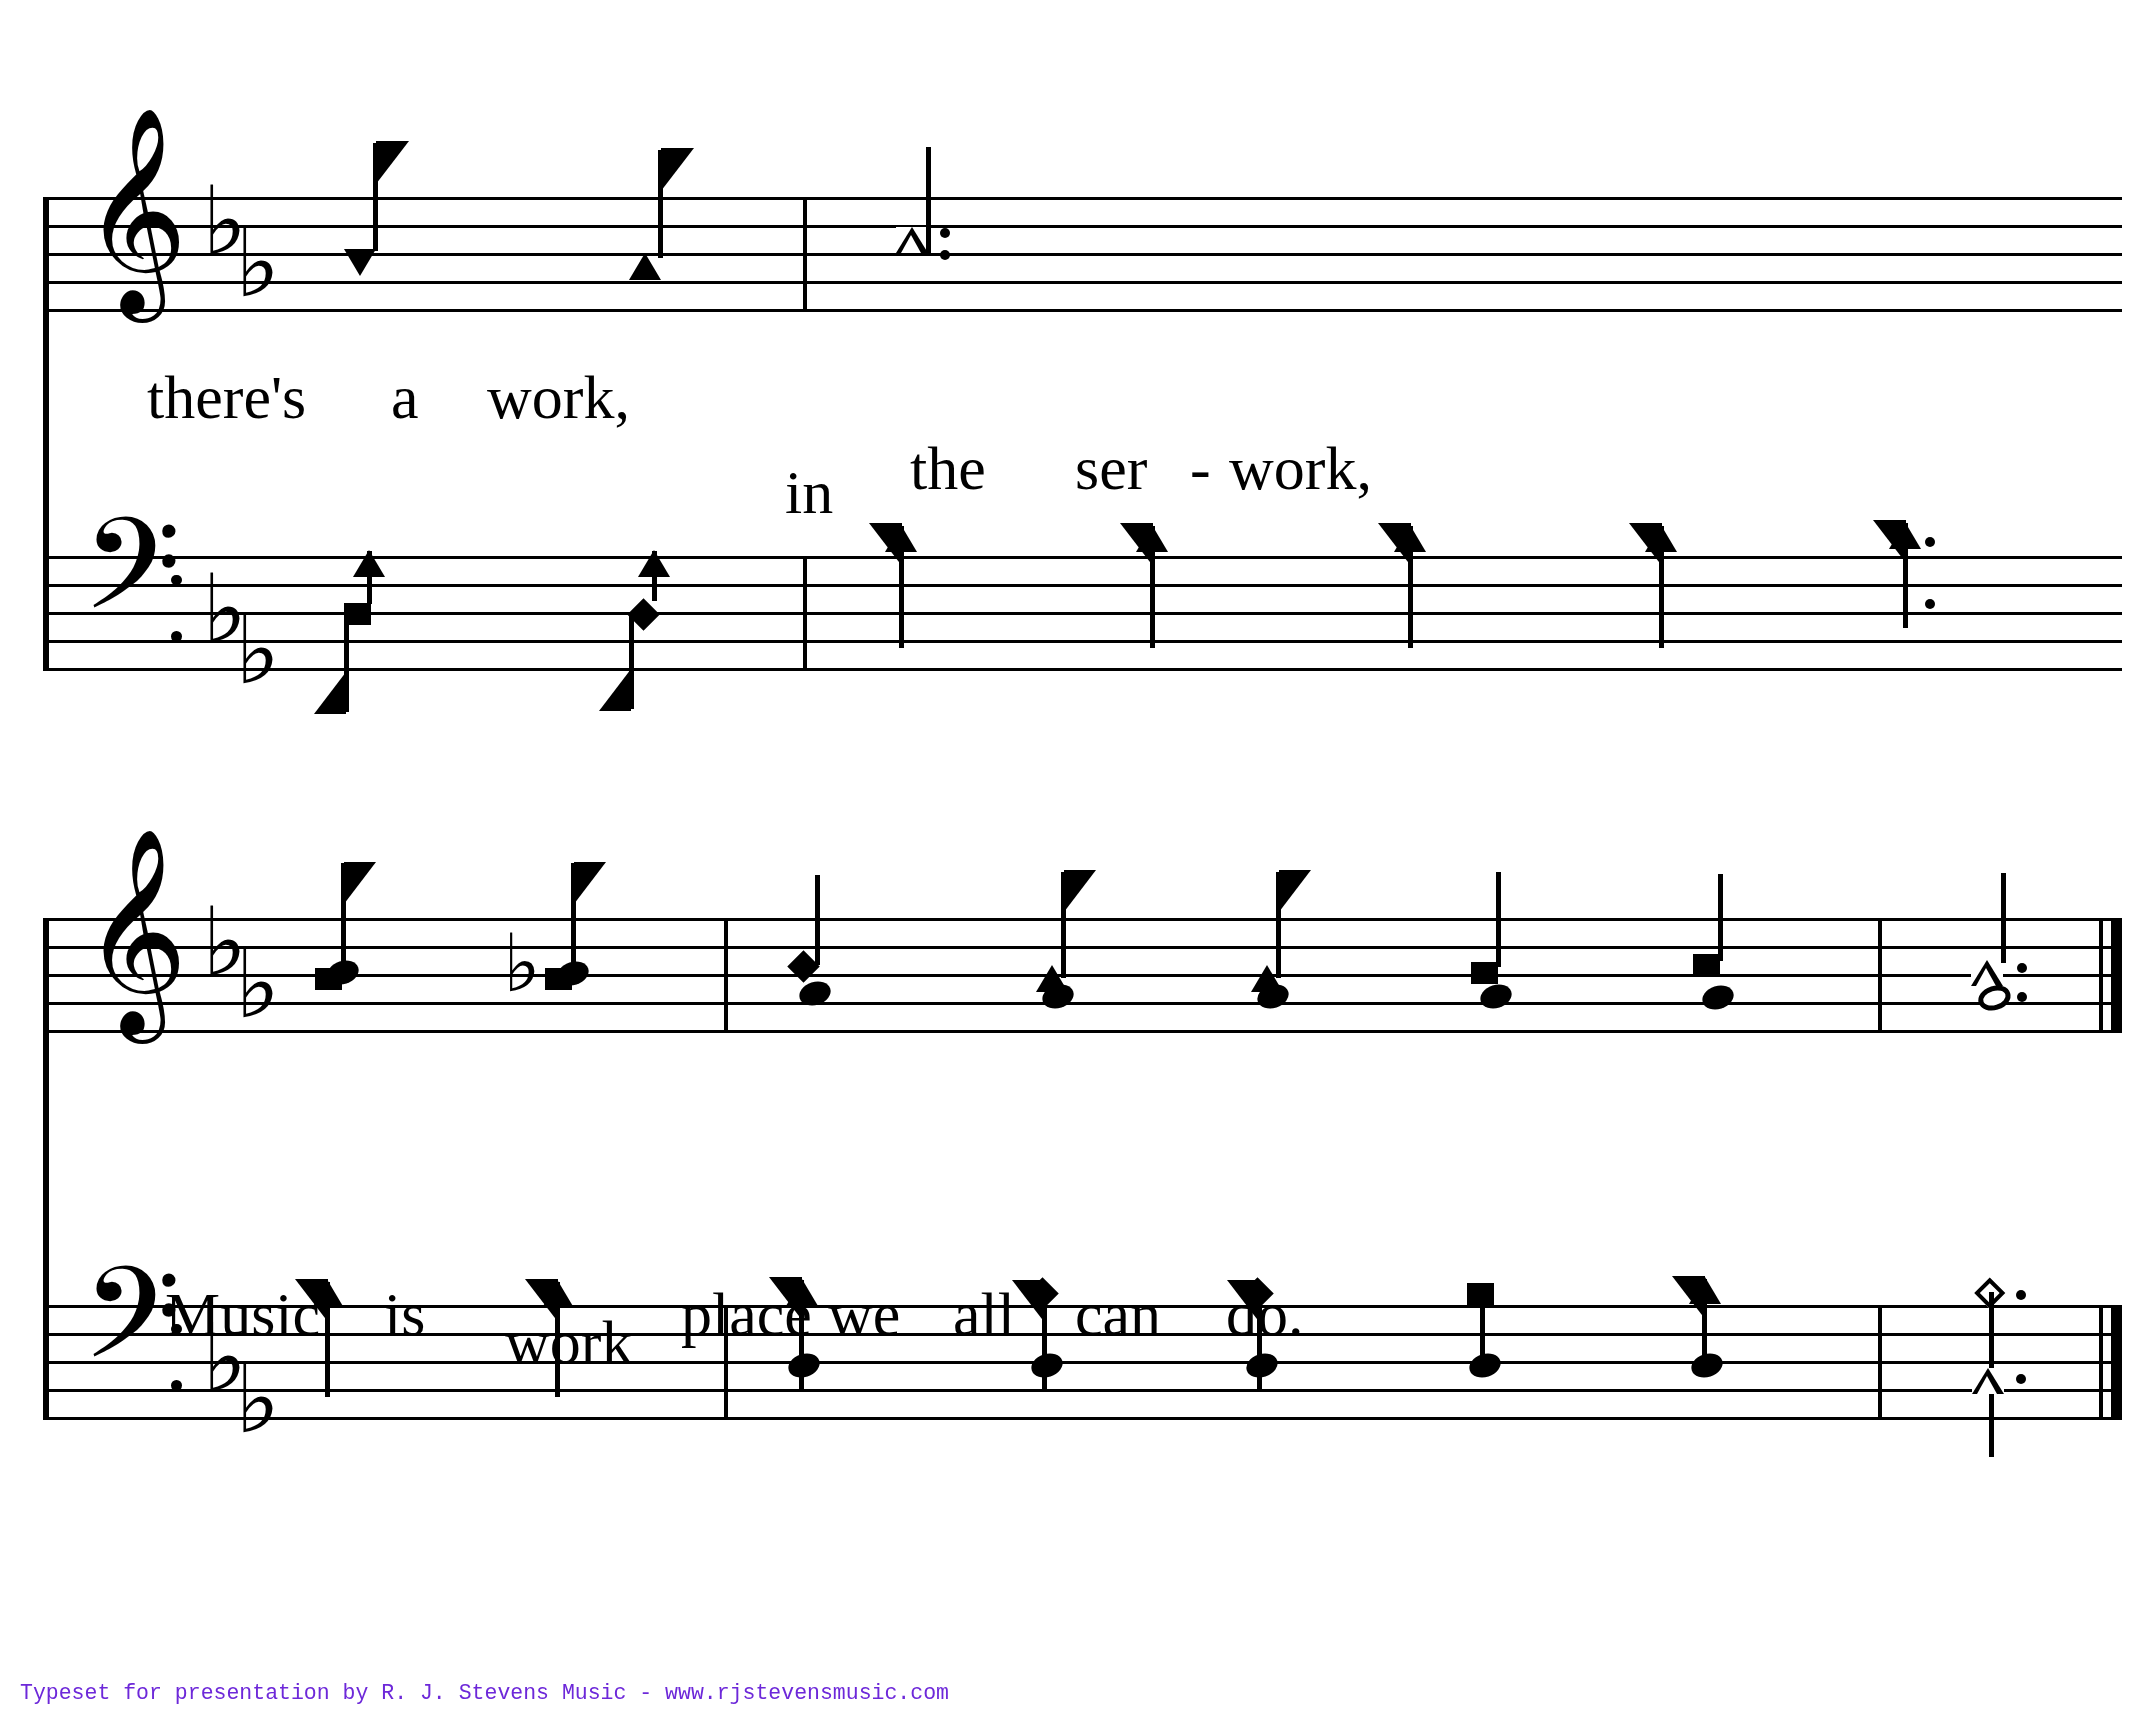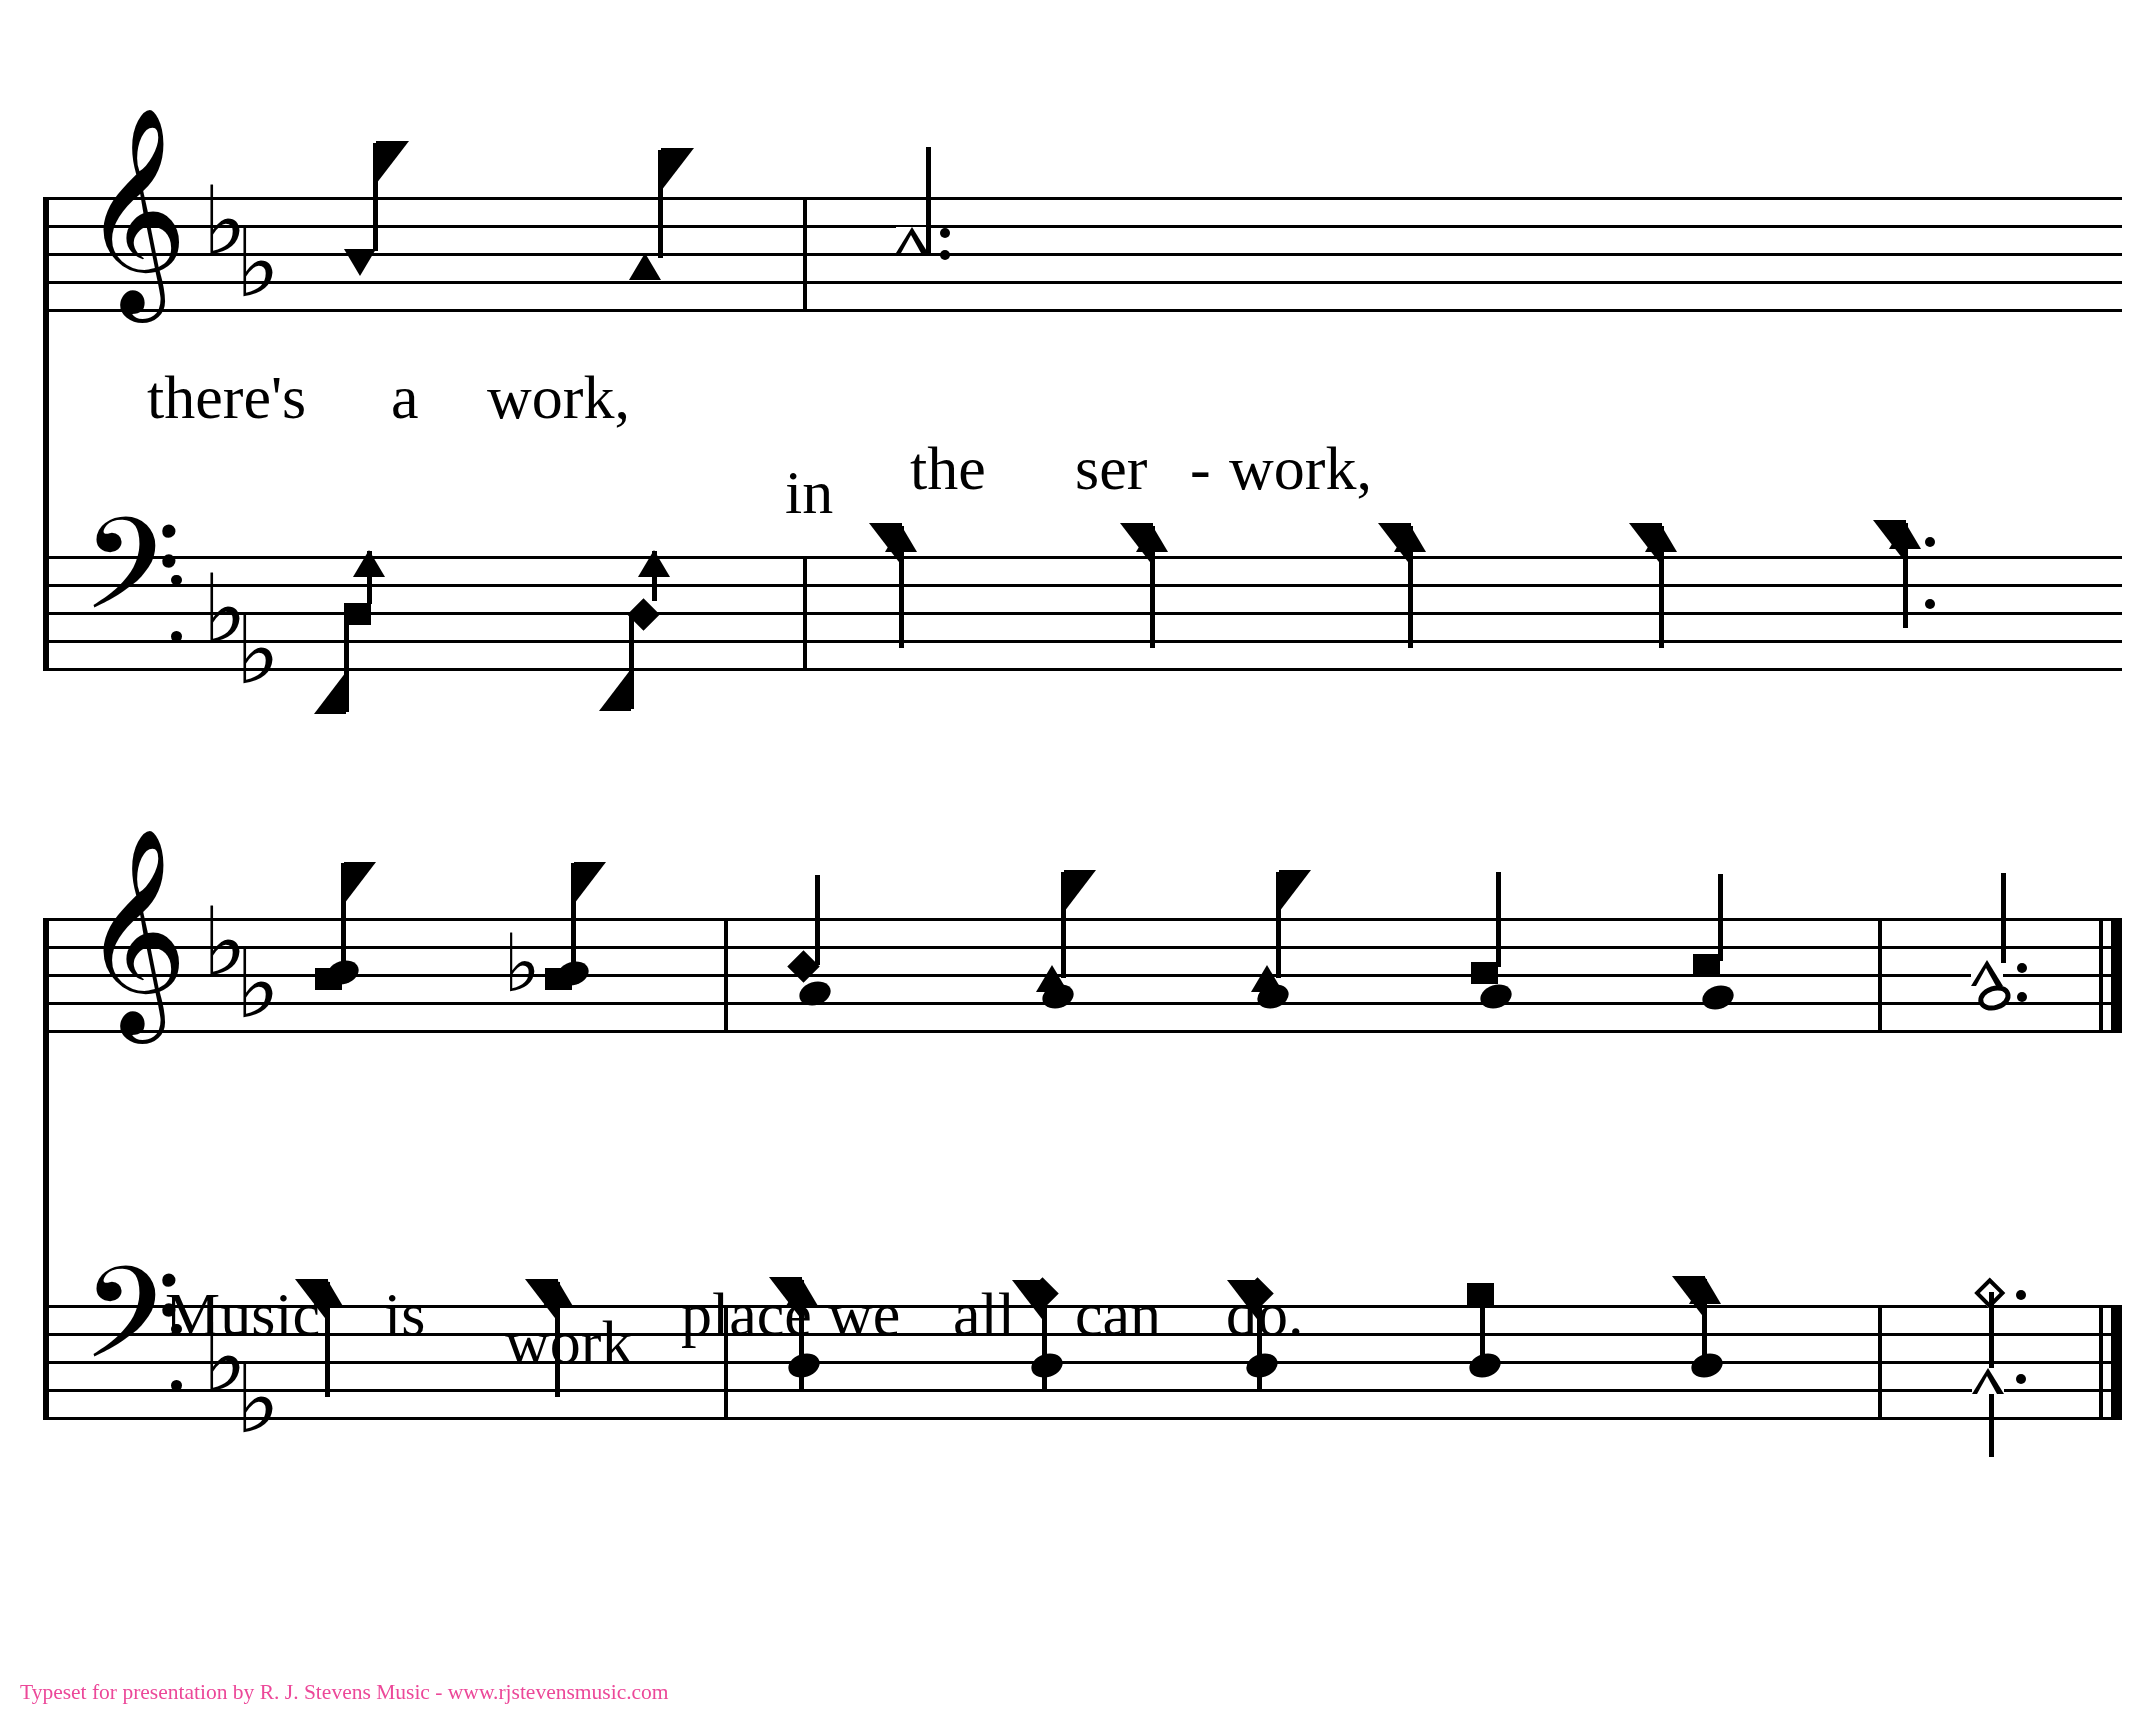--- a/index.html
+++ b/index.html
@@ -228,23 +228,23 @@
     color: #000;
     white-space: nowrap;
     line-height: 1;
   }
 
   
   .footer {
     position: absolute;
     left: 20px;
     bottom: 16px;
-    font-family: Liberation Serif, serif;
+    font-family: Liberation Mono, monospace;
     font-size: 21.5px;
-    color: #ec4899;
+    color: #6d28d9;
     white-space: nowrap;
   }
 </style>
 </head>
 <body>
 
 <div class="page">
 
   <div class="system" id="system-1">
 

